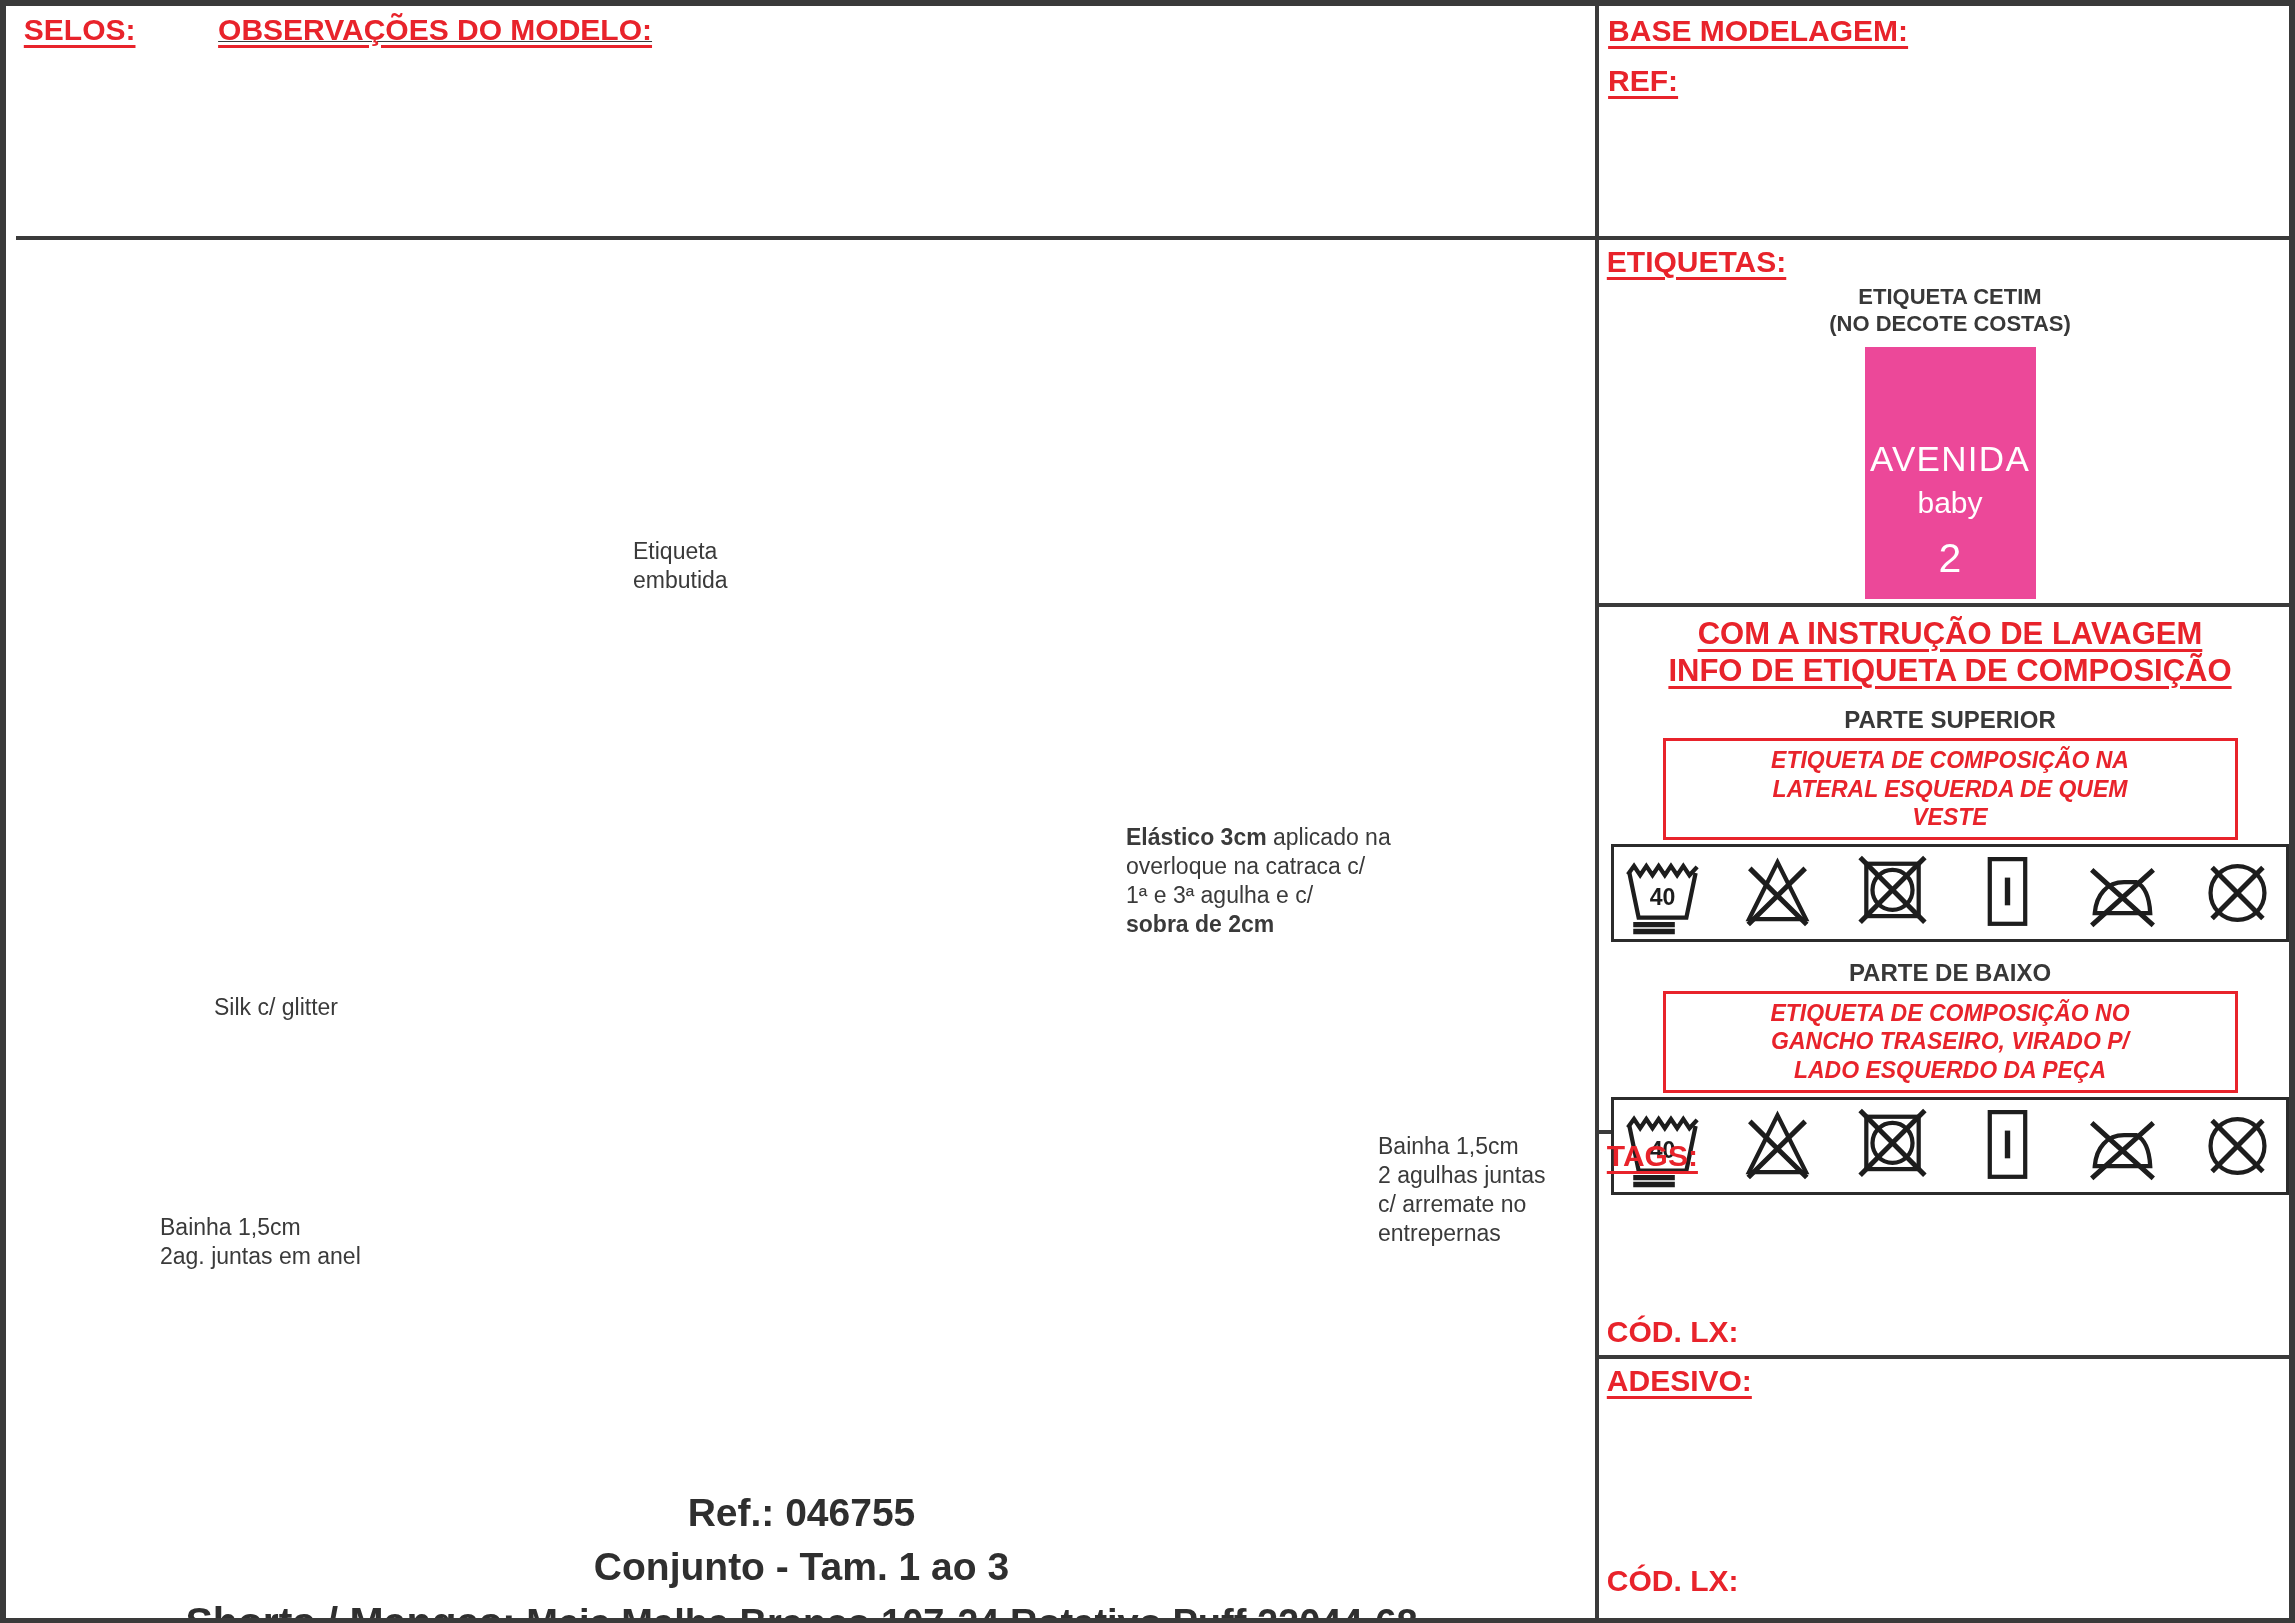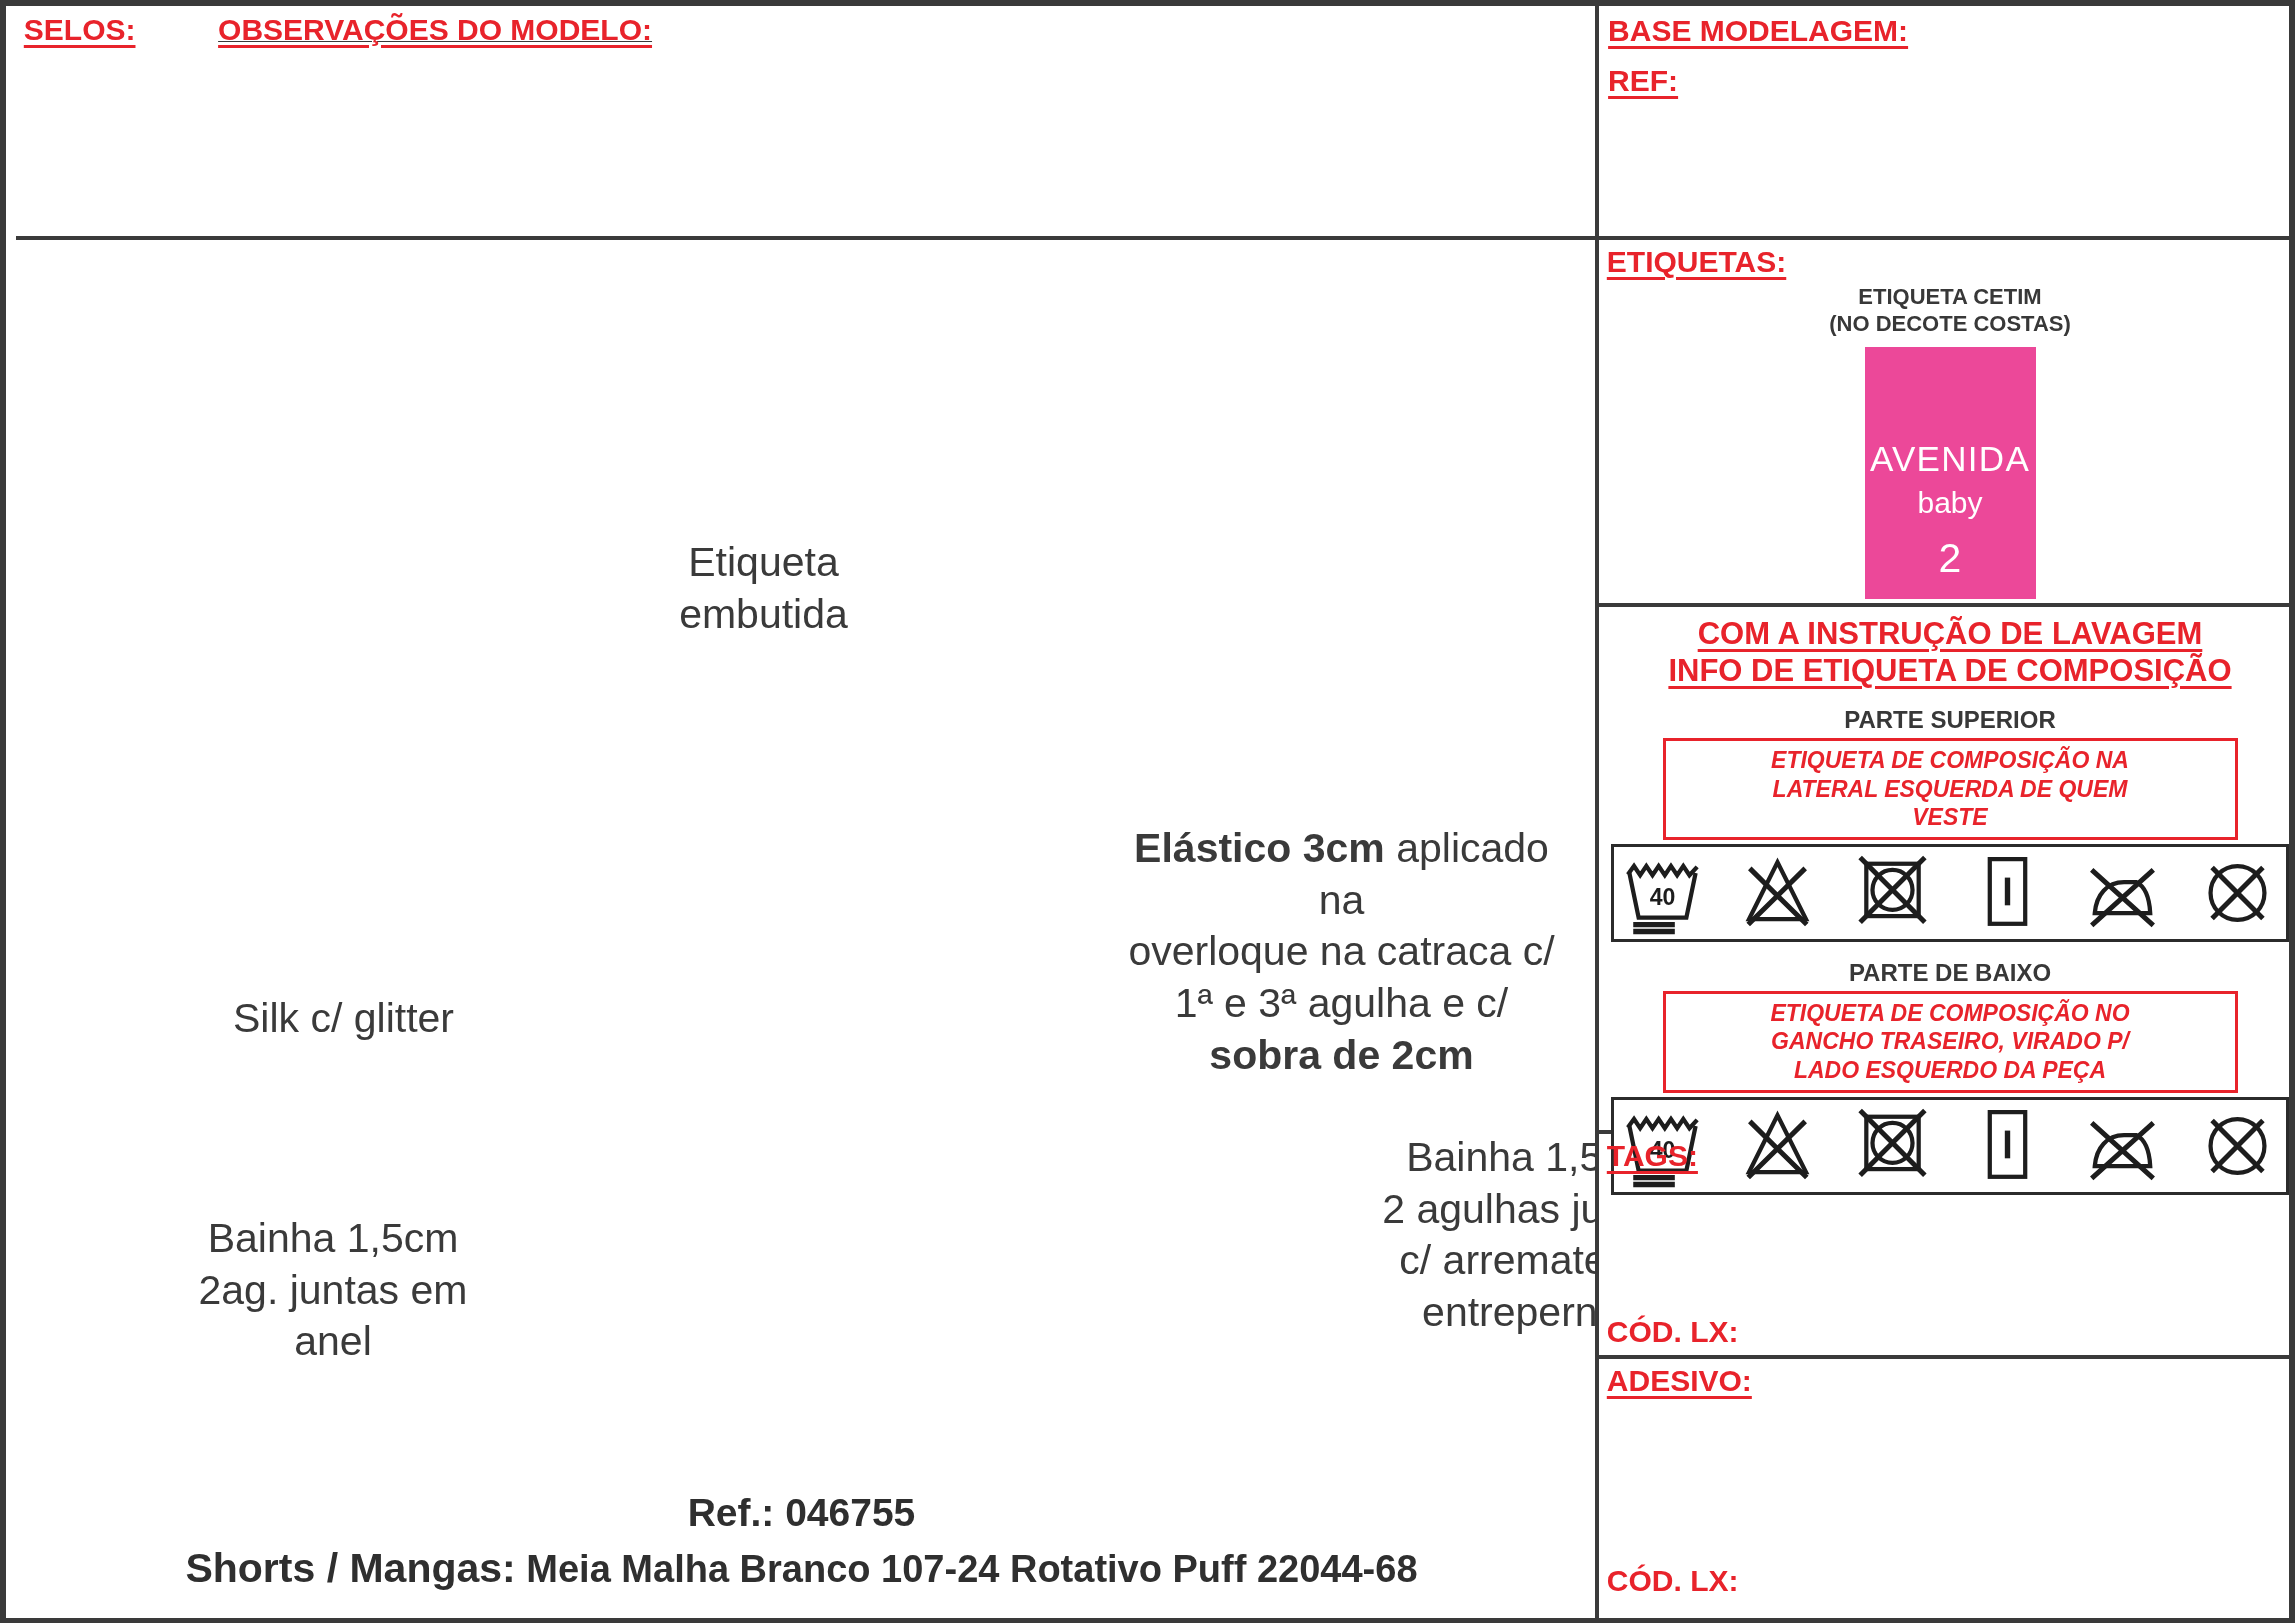--- a/index.html
+++ b/index.html
@@ -26,21 +26,21 @@
   .info-title{text-align:center;font-weight:700;font-size:31px;line-height:1.2;color:#e8232b;text-decoration:underline;text-decoration-thickness:2.6px;text-underline-offset:4.6px;margin-top:6.5px;}
   .parte-label{text-align:center;font-weight:700;font-size:24px;color:#383838;margin-top:17px;}
   .red-box{width:575px;margin:3.9px auto 3.9px auto;border:3.9px solid #e8232b;box-sizing:border-box;padding:5.2px 6.5px;text-align:center;font-style:italic;}
   .red-box span{display:inline-block;max-width:418px;font-weight:700;font-size:23px;line-height:1.24;color:#e8232b;}
   .care-row{height:98px;margin:3.9px 6.5px;border:3.3px solid #2b2b2b;box-sizing:border-box;display:flex;align-items:center;justify-content:space-between;padding:1.3px 10.5px;background:#fff;}
   .care-sym{display:inline-flex;}
   .care-sym svg{width:77px;height:88px;}
   .cod-lx{font-weight:700;font-size:30px;color:#e8232b;white-space:nowrap;}
   #sec-tags .cod-lx{margin-bottom:1.3px;}
   #sec-adesivo .cod-lx{margin-bottom:22px;}
-  .annot{position:absolute;text-align:center;font-size:41px;line-height:1.26;color:#3a3a3a;}
+  .annot{position:absolute;text-align:left;font-size:23px;line-height:1.26;color:#3a3a3a;}
   .annot b{font-weight:700;}
   #svg-draw{position:absolute;left:0;top:0;width:2295px;height:1624px;pointer-events:none;}
   #summary{position:absolute;left:10.5px;top:1246px;width:1570px;text-align:center;font-weight:700;color:#2f2f2f;}
   #summary .l{font-size:38px;line-height:1.38;}
   #summary .big{font-size:39px;}
   #summary .lbl{font-size:41px;}
 </style>
 </head>
 <body>
 
@@ -337,20 +337,21 @@
 
     <div class="annot" style="left:1372px;top:892px;width:307px;">
       <div>Bainha 1,5cm</div>
       <div>2 agulhas juntas</div>
       <div>c/ arremate no</div>
       <div>entrepernas</div>
     </div>
 
     <div id="summary">
       <div class="l big">Ref.: 046755</div>
+      <div class="l big">Conjunto - Tam. 1 ao 3</div>
       <div class="l"><span class="lbl">Shorts / Mangas:</span><span> Meia Malha Branco 107-24 Rotativo Puff 22044-68</span></div>
 
     </div>
   </div>
 
   <div class="cell" id="right-col">
 
     <div class="rsec" id="sec-etiquetas">
       <span class="red-h">ETIQUETAS:</span>
       <div class="center-note">

